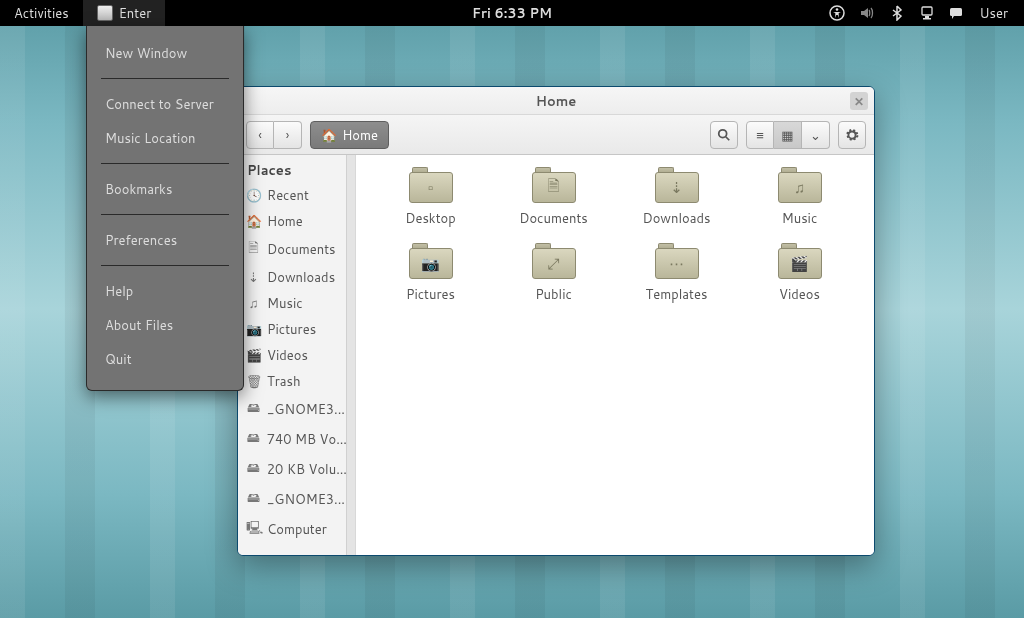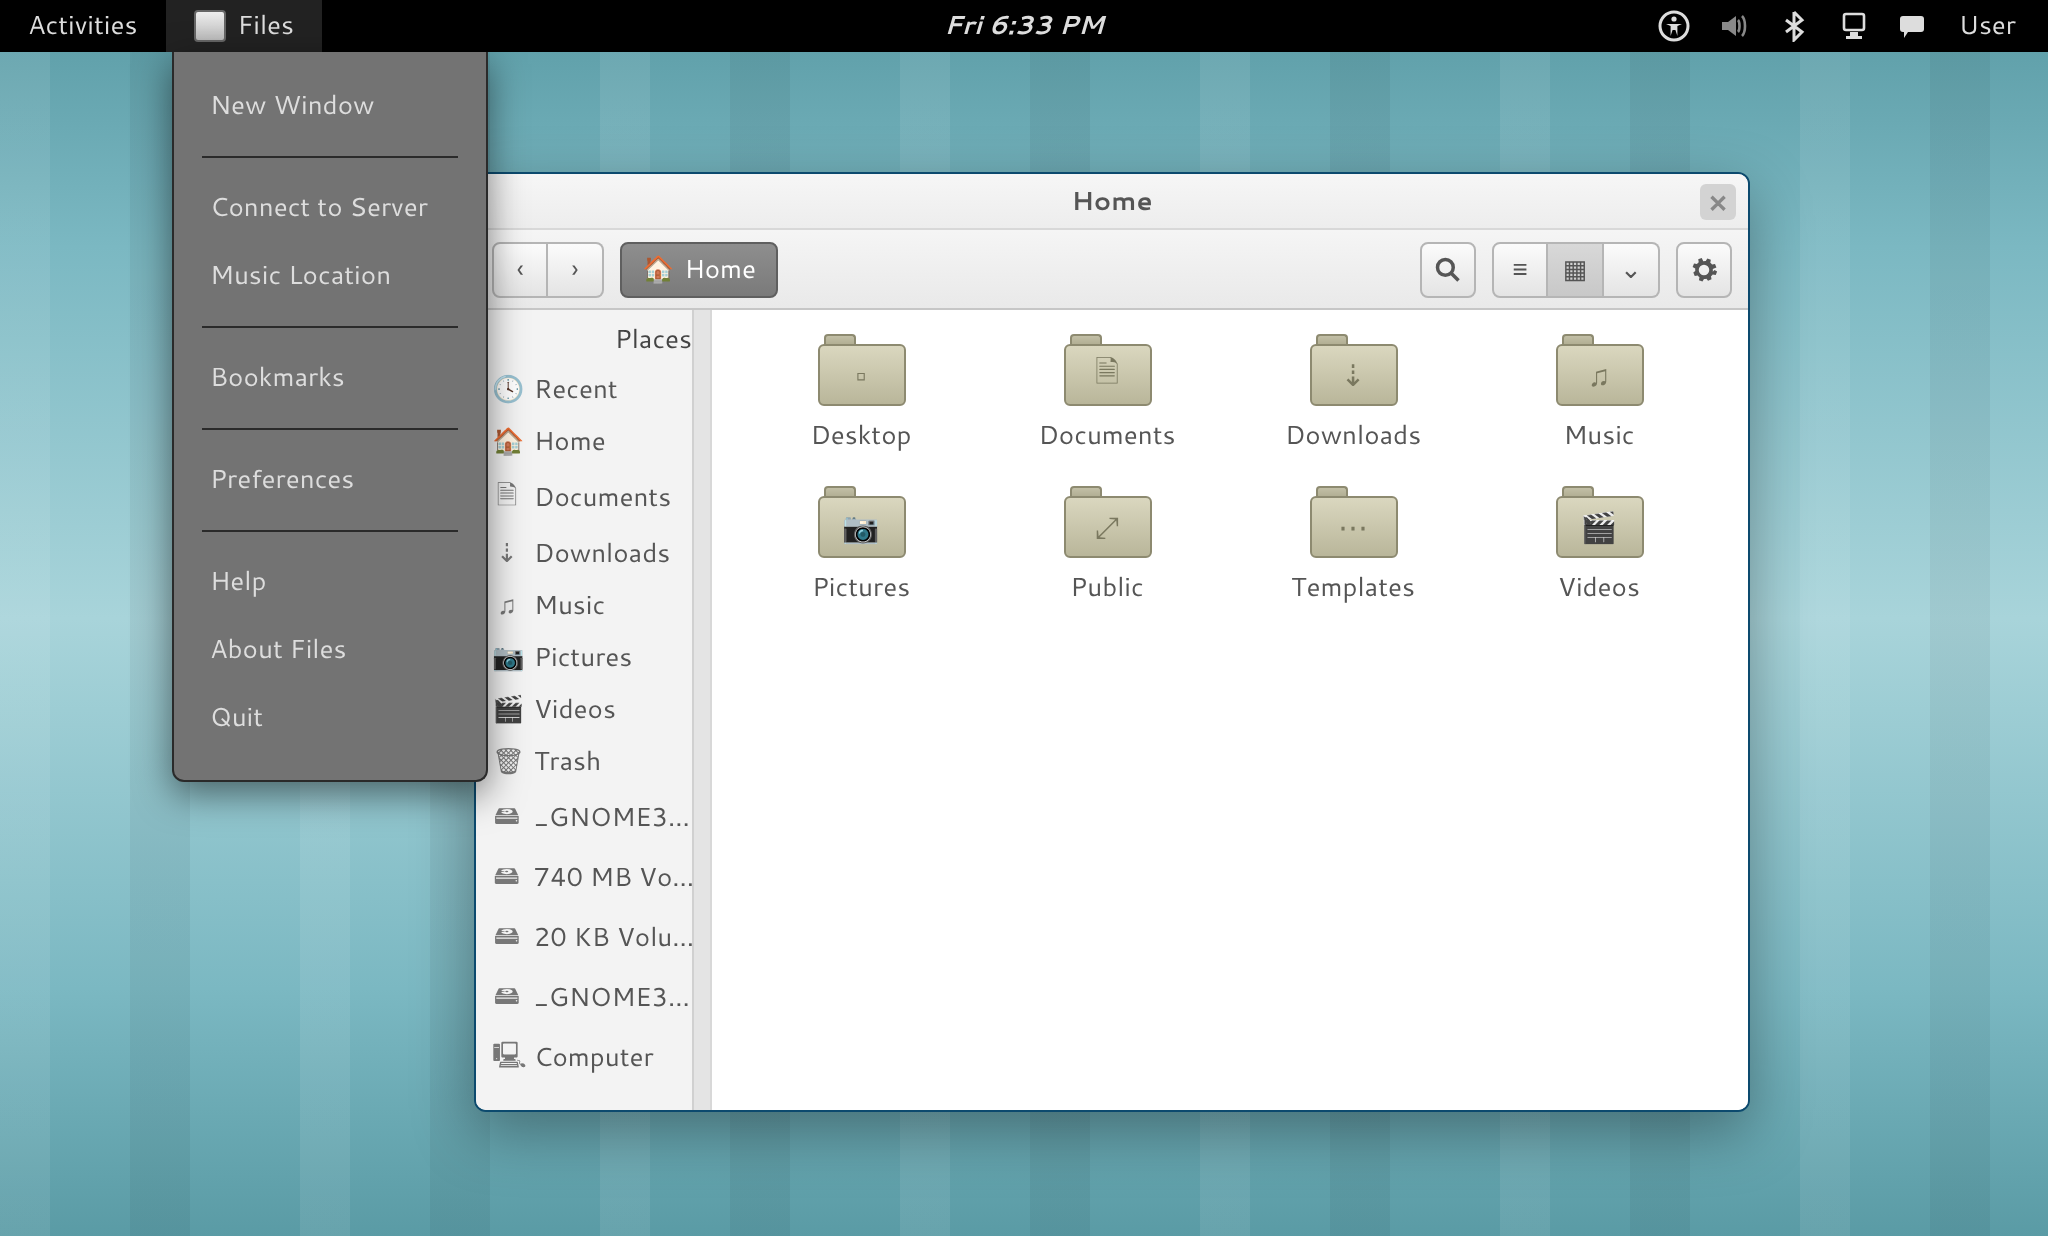--- a/index.html
+++ b/index.html
@@ -3,21 +3,21 @@
 <meta charset="utf-8">
 <style>
 * { margin: 0; padding: 0; box-sizing: border-box; font-family: Cantarell, "Segoe UI", sans-serif; }
 body { width: 1024px; height: 618px; overflow: hidden; background: linear-gradient(180deg, #5a9ba5 0%, #7bb8c2 20%, #a8d4da 50%, #7bb8c2 80%, #5a9ba5 100%); position: relative; }
 .wallpaper-bars { position: absolute; inset: 0; background: repeating-linear-gradient(90deg, rgba(255,255,255,0.08) 0px, rgba(255,255,255,0.08) 25px, transparent 25px, transparent 65px, rgba(0,0,0,0.05) 65px, rgba(0,0,0,0.05) 95px, transparent 95px, transparent 150px); }
 
 .topbar { position: absolute; top: 0; left: 0; right: 0; height: 26px; background: #000; color: #ddd; display: flex; align-items: center; font-size: 13px; z-index: 100; }
 .topbar-left { display: flex; align-items: center; gap: 0; }
 .topbar-item { padding: 0 14px; height: 26px; display: flex; align-items: center; cursor: pointer; gap: 6px; }
 .topbar-item.active { background: #222; }
-.topbar-center { position: absolute; left: 50%; transform: translateX(-50%); font-weight: bold; font-style: italic; }
+.topbar-center { position: absolute; left: 50%; transform: translateX(-50%); font-weight: bold; }
 .topbar-right { margin-left: auto; display: flex; align-items: center; gap: 14px; padding-right: 16px; }
 .top-icon { width: 16px; height: 16px; display: inline-flex; align-items: center; justify-content: center; }
 .app-icon-small { width: 16px; height: 16px; background: linear-gradient(180deg,#eee,#bbb); border-radius: 2px; border: 1px solid #666; }
 
 .app-menu { position: absolute; top: 26px; left: 86px; width: 158px; background: #737373; color: #ddd; border: 1px solid #2a2a2a; border-top: none; border-bottom-left-radius: 6px; border-bottom-right-radius: 6px; padding: 10px 0 14px; z-index: 200; box-shadow: 0 6px 18px rgba(0,0,0,0.5); }
 .app-menu-item { padding: 8px 18px; font-size: 13px; cursor: pointer; }
 .app-menu-sep { height: 1px; background: #2a2a2a; margin: 8px 14px; }
 
 .files-window { position: absolute; top: 86px; left: 237px; width: 638px; height: 470px; background: #f5f5f5; border: 1px solid #0c4a6e; border-radius: 6px; box-shadow: 0 10px 30px rgba(0,0,0,0.35); display: flex; flex-direction: column; overflow: hidden; }
 .titlebar { height: 28px; background: linear-gradient(180deg,#f6f6f6,#ededed); border-bottom: 1px solid #d8d8d8; display: flex; align-items: center; justify-content: center; font-weight: bold; font-size: 13px; color: #555; position: relative; }
@@ -29,21 +29,21 @@
 .btn-group .btn { border-radius: 0; }
 .btn-group .btn:first-child { border-top-left-radius: 4px; border-bottom-left-radius: 4px; }
 .btn-group .btn:last-child { border-top-right-radius: 4px; border-bottom-right-radius: 4px; border-left: none; }
 .btn-group .btn + .btn { border-left: none; }
 .path-btn { background: linear-gradient(180deg,#8e8e8e,#7a7a7a); border: 1px solid #5f5f5f; color: #fff; padding: 0 10px; gap: 5px; border-radius: 4px; height: 28px; display: inline-flex; align-items: center; font-size: 13px;}
 .spacer { flex: 1; }
 
 .window-body { flex: 1; display: flex; min-height: 0; }
 .sidebar { width: 118px; background: #f3f3f3; border-right: 1px solid #d8d8d8; overflow-y: auto; font-size: 13px; color: #555; padding-bottom: 6px; position: relative;}
 .scroll-gutter { position: absolute; right: 0; top: 0; bottom: 0; width: 9px; background: #e4e4e4; border-left: 1px solid #d0d0d0;}
-.sidebar-section { padding: 6px 9px 3px; font-weight: normal; color: #444; text-align: right; }
+.sidebar-section { padding: 6px 9px 3px; font-weight: bold; color: #444; }
 .sidebar-item { display: flex; align-items: center; gap: 6px; padding: 4px 8px; cursor: pointer; white-space: nowrap; overflow: hidden; text-overflow: ellipsis; }
 .sidebar-item .sicon { width: 15px; text-align: center; color: #777; }
 
 .content { flex: 1; background: #fff; padding: 12px 18px; overflow: auto; }
 .icon-grid { display: grid; grid-template-columns: repeat(4, 1fr); gap: 16px 10px; }
 .folder-item { display: flex; flex-direction: column; align-items: center; gap: 6px; cursor: pointer; font-size: 13px; color: #555; }
 .folder-icon { width: 44px; height: 36px; position: relative; }
 .ftab { position: absolute; top: 0; left: 3px; width: 16px; height: 7px; background: linear-gradient(180deg,#c2bfa6,#aaa78b); border: 1px solid #8d8a70; border-bottom: none; border-radius: 2px 2px 0 0; }
 .fbody { position: absolute; top: 5px; left: 0; right: 0; bottom: 0; background: linear-gradient(180deg,#dad7bf,#b9b69a); border: 1px solid #8d8a70; border-radius: 3px; display: flex; align-items: center; justify-content: center; color: #7a785f; font-size: 15px; }
 
@@ -52,21 +52,21 @@
 </head>
 <body>
 
 <div class="wallpaper-bars"></div>
 
 <div class="topbar">
   <div class="topbar-left">
     <div class="topbar-item">Activities</div>
     <div class="topbar-item active">
       <span class="app-icon-small"></span>
-      <span>Files</span>
+      <span>Enter</span>
     </div>
   </div>
   <div class="topbar-center">Fri  6:33 PM</div>
   <div class="topbar-right">
     <span class="top-icon">
       <svg viewBox="0 0 16 16" width="16" height="16" fill="#ddd">
           <circle cx="8" cy="8" r="7" fill="none" stroke="#ddd" stroke-width="1.5"></circle>
           <circle cx="8" cy="4.5" r="1.3"></circle>
           <path d="M4 7h8l-2.3 1v5l-1-3h-1.4l-1 3v-5z"></path>
         </svg>

